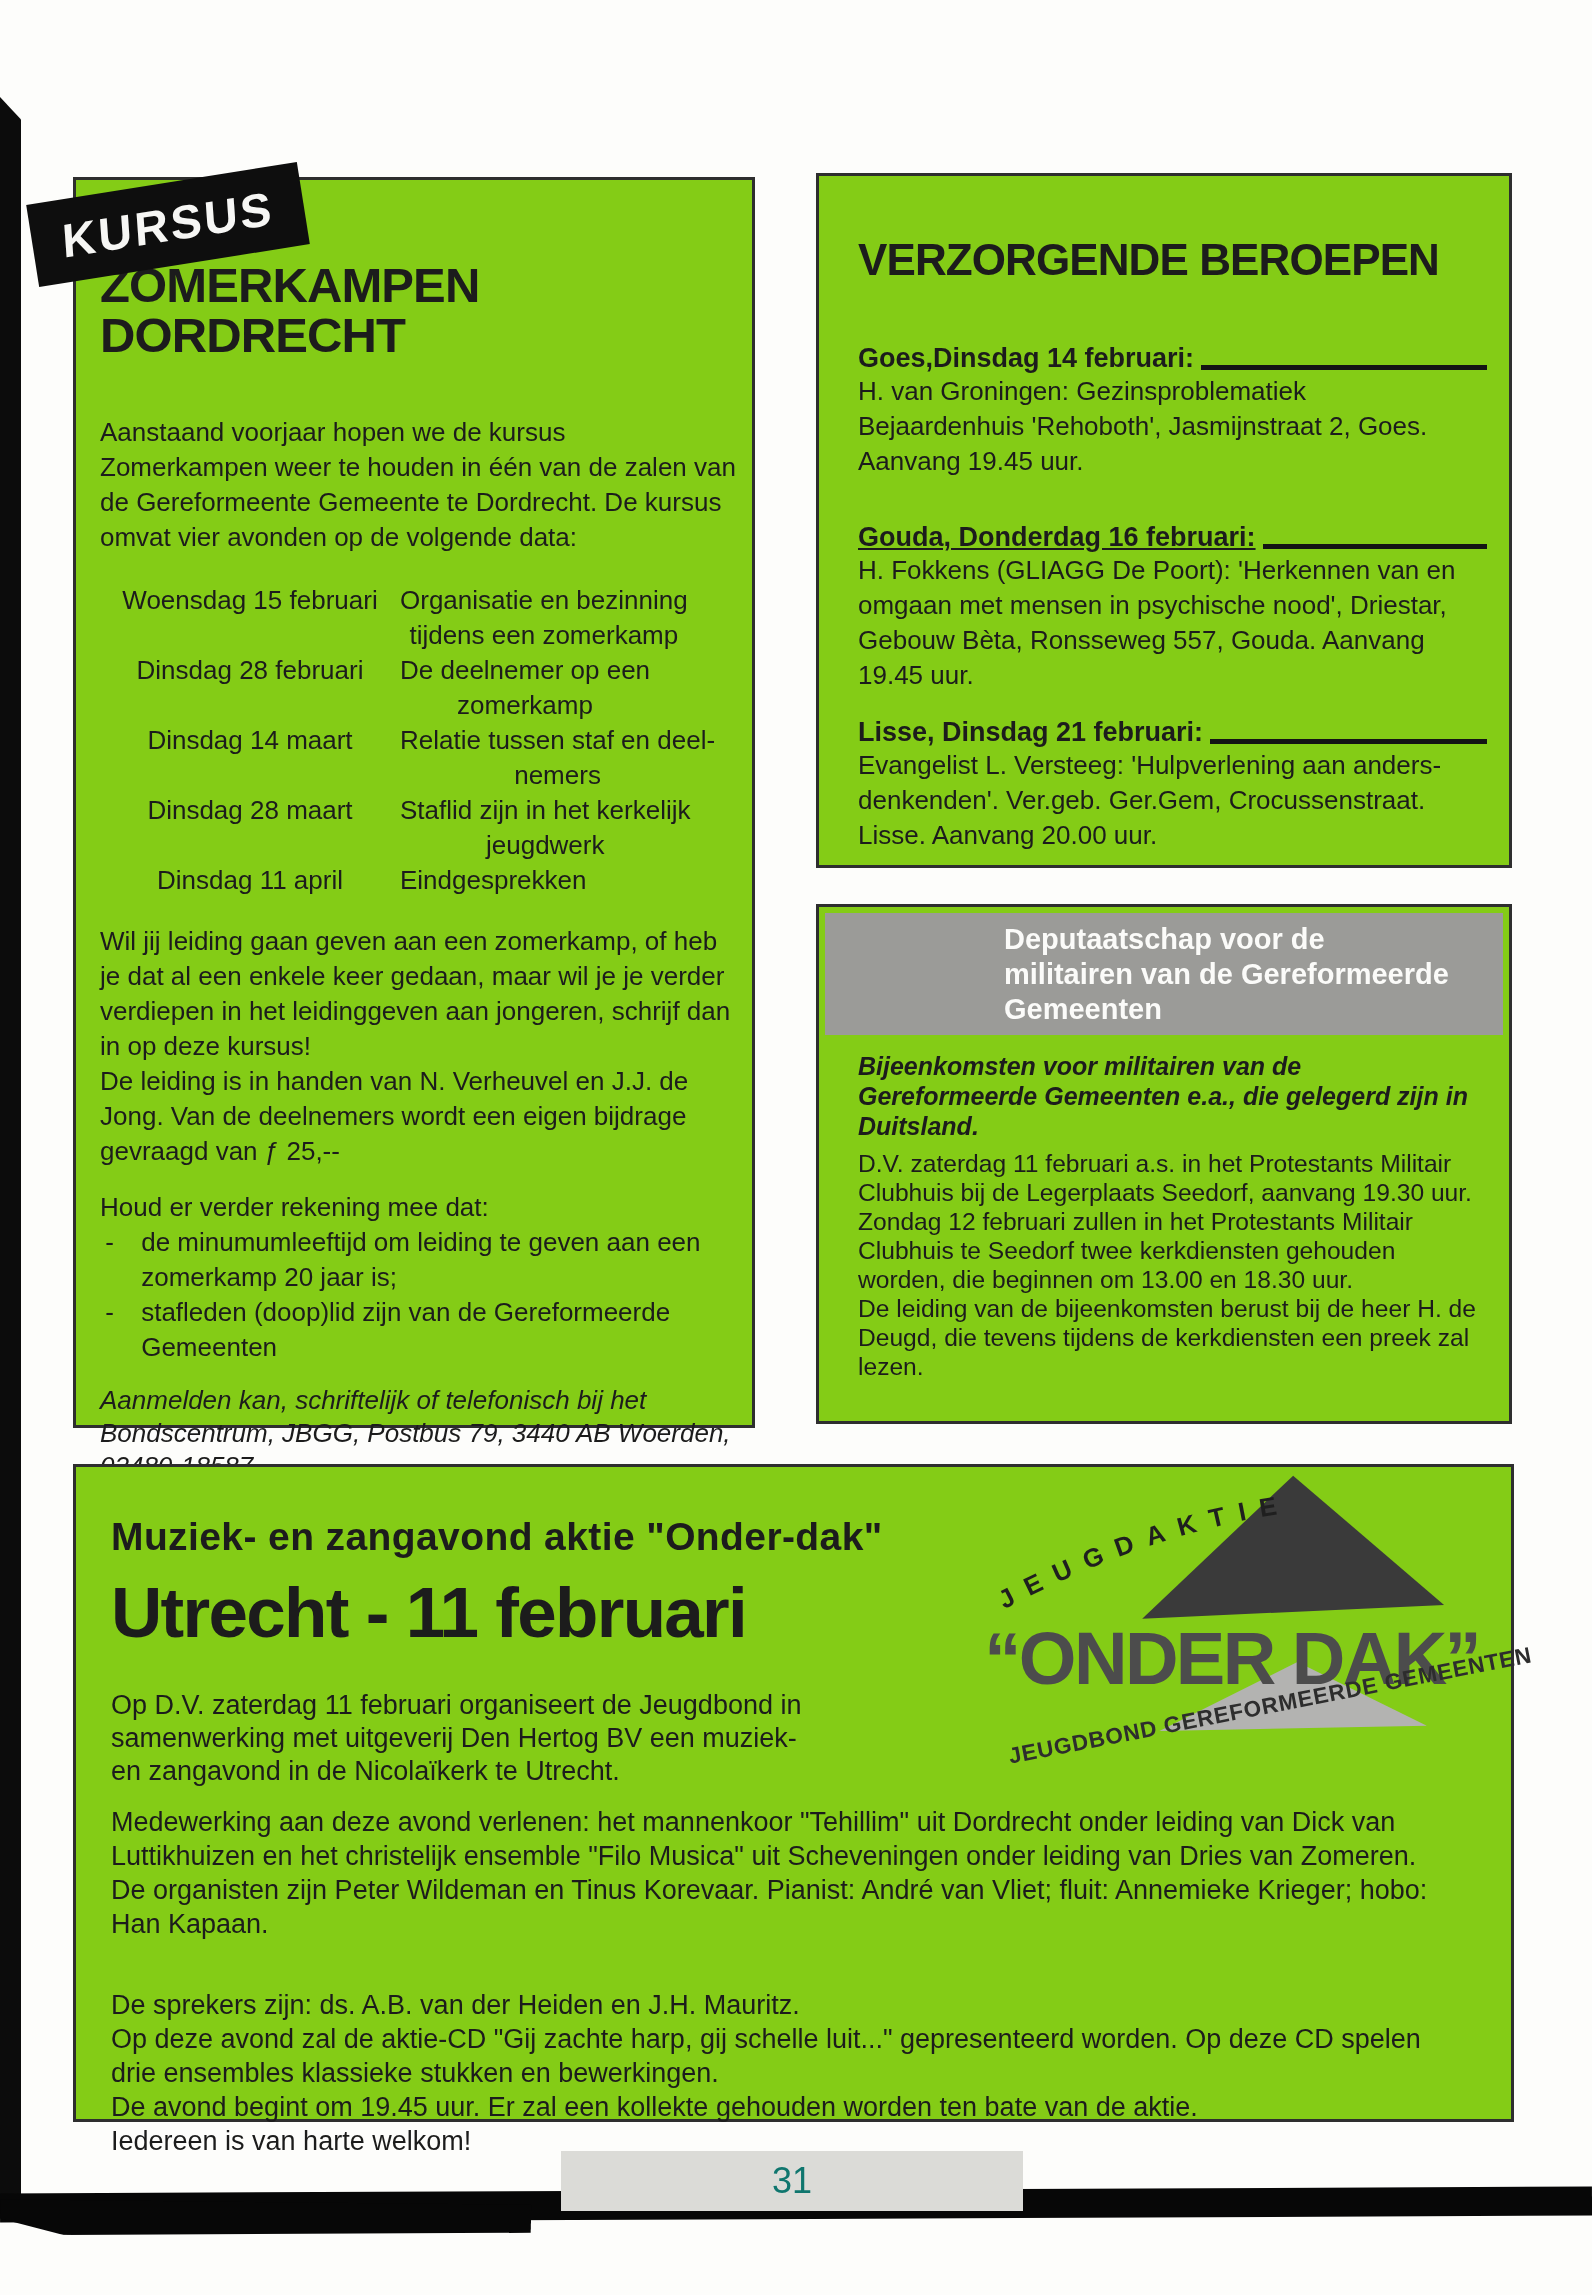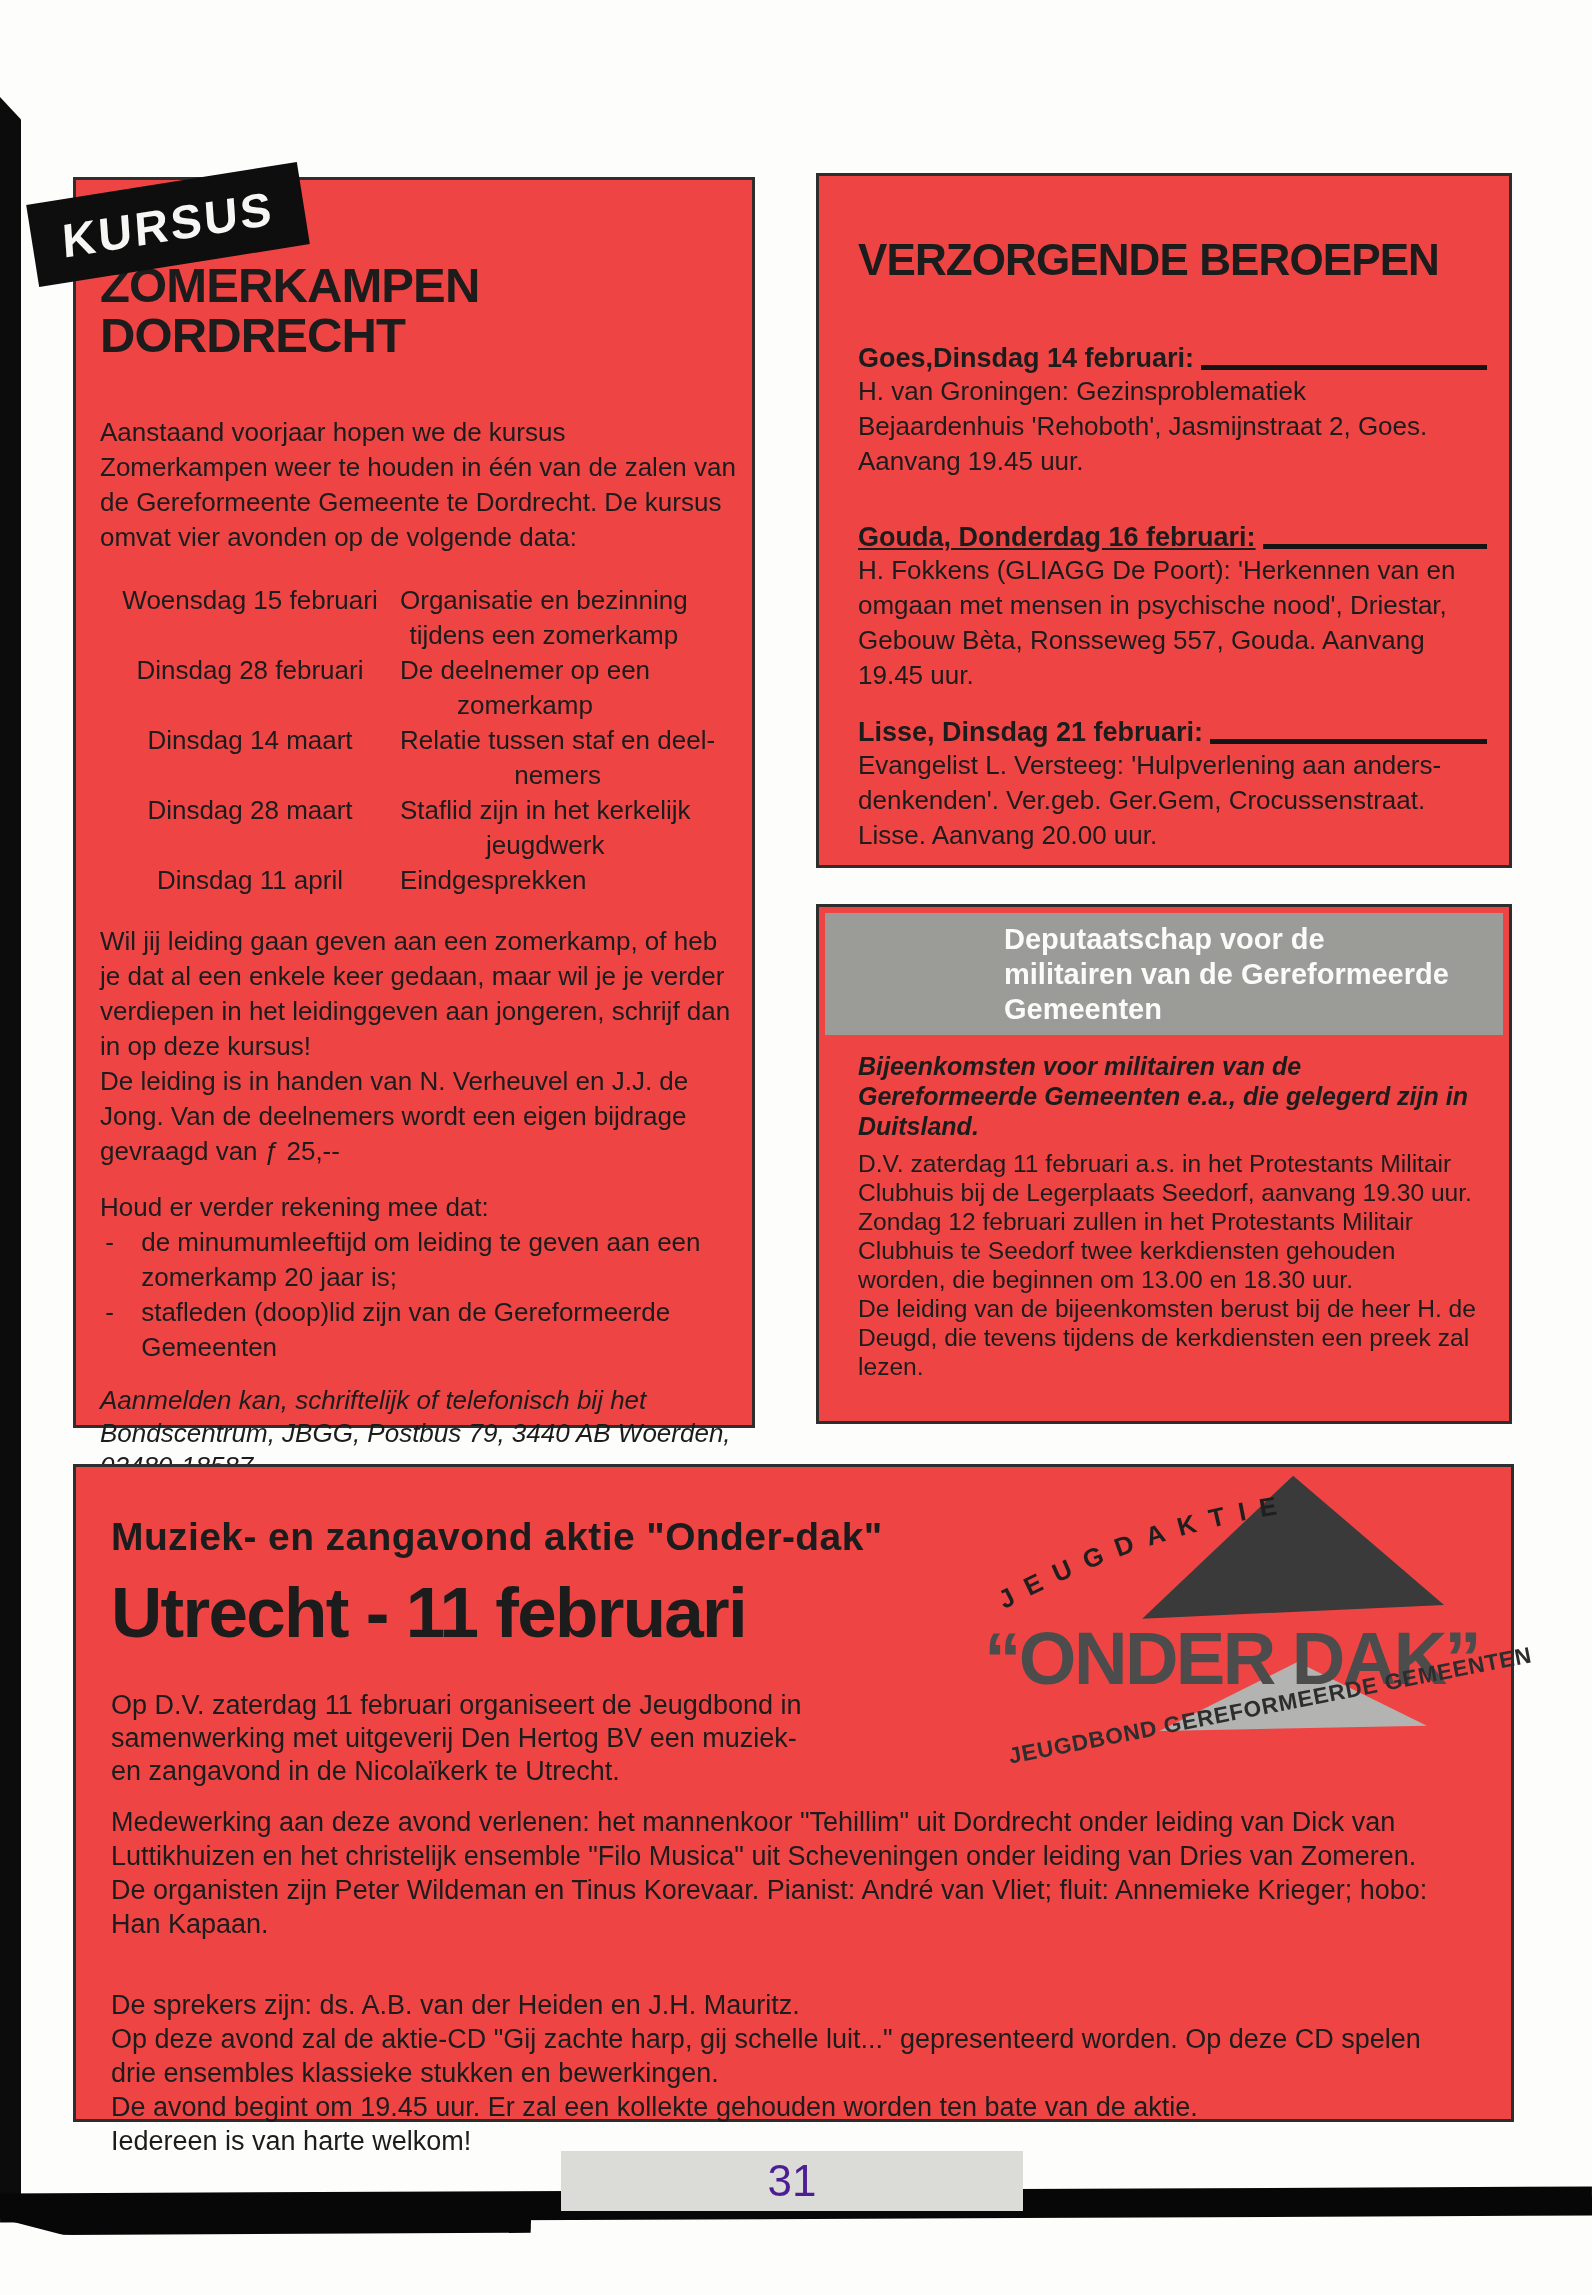--- a/index.html
+++ b/index.html
@@ -5,21 +5,21 @@
   html,body{margin:0;padding:0;background:#ffffff;}
   .page{position:relative;width:1592px;height:2295px;background:#fdfdfb;overflow:hidden;
         font-family:"Liberation Sans",sans-serif;color:#1c1c1c;}
   
   .edge-strip{position:absolute;left:0;top:97px;width:21px;height:2114px;background:#0c0c0c;
               clip-path:polygon(0 0,100% 22.4px,100% 100%,0 100%);}
   .bottom-bar{position:absolute;left:0;top:2190px;width:1592px;height:28.5px;background:#070707;transform:rotate(-0.25deg);}
   .bottom-bar2{position:absolute;left:0;top:2202px;width:531px;height:35px;background:#070707;transform:rotate(0.6deg);
                clip-path:polygon(0 0,100% 0,100% 80%,12% 100%,0 55%);}
   
-  .box{position:absolute;background:#ef4444;border:3.5px solid #2e2e2e;box-sizing:border-box;}
+  .box{position:absolute;background:#84cc16;border:3.5px solid #2e2e2e;box-sizing:border-box;}
   .box-kursus{left:73px;top:177px;width:682px;height:1251px;padding:0 15.5px 0 24px;}
   .box-beroepen{left:816px;top:173px;width:696px;height:695px;padding:0 21.6px 0 39px;}
   .box-deputaat{left:816px;top:904px;width:696px;height:520px;padding:0 19px 16px 39px;}
   .box-onderdak{left:73px;top:1464px;width:1441px;height:658px;padding:0 26px 0 35px;}
   
   .kursus-banner{position:absolute;left:31px;top:183px;width:274px;height:83px;background:#0e0e0e;
                  transform:rotate(-9deg);display:flex;align-items:center;justify-content:center;z-index:5;}
   .kursus-banner span{color:#f6f6f4;font-size:47px;font-weight:bold;letter-spacing:2.6px;transform:skewX(-5deg);}
   .h-zomer{margin-top:81px;font-size:49px;font-weight:bold;letter-spacing:-0.9px;line-height:1.02;}
   .body-l{font-size:26px;line-height:35px;}
@@ -49,21 +49,21 @@
   .h-muziek{margin-top:48px;font-size:39px;font-weight:bold;letter-spacing:0.4px;}
   .h-utrecht{margin-top:13px;font-size:71px;font-weight:bold;letter-spacing:-1.7px;}
   .od-para{font-size:27px;line-height:34px;white-space:pre-line;}
   .od-p1{margin-top:36px;max-width:828px;line-height:33px;}
   .od-p2{margin-top:17.3px;max-width:1424px;}
   .od-p3{margin-top:47px;}
   .logo{position:absolute;left:889px;top:0px;width:570px;height:345px;}
   
   .pagebar{position:absolute;left:561px;top:2151px;width:462px;height:60px;background:#dbdbd7;
            display:flex;align-items:center;justify-content:center;}
-  .pagebar span{font-size:44px;color:#4c1d95;}
+  .pagebar span{font-size:36px;color:#0f766e;}
 </style>
 </head>
 <body>
 
 <div class="page">
 
   <div class="edge-strip"></div>
   <div class="bottom-bar"></div>
   <div class="bottom-bar2"></div>
 

